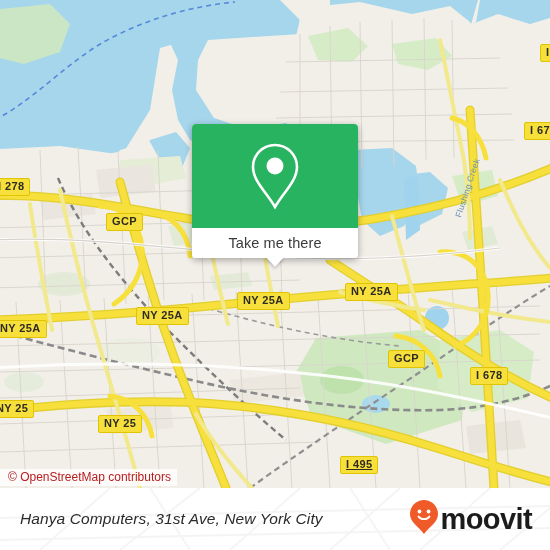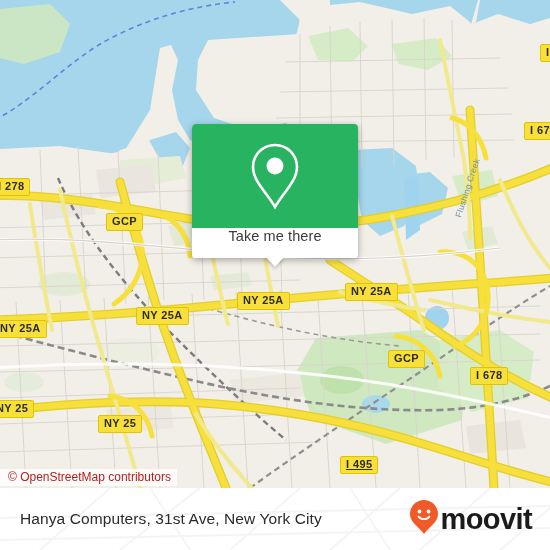--- a/index.html
+++ b/index.html
@@ -67,20 +67,21 @@
     display: flex;
     align-items: center;
     justify-content: center;
   }
   #popup-pin svg { display: block; }
   #popup-foot {
     background: #ffffff;
     height: 30px;
     border-radius: 0 0 4px 4px;
     display: flex;
+    align-items: center;
     justify-content: center;
     position: relative;
   }
   #popup-foot-label {
     color: #3b3b3b;
     font-size: 14.5px;
     letter-spacing: .1px;
     font-family: "Liberation Sans", sans-serif;
   }
   #popup-tail {
@@ -124,20 +125,21 @@
   }
   #bottom-title {
     position: absolute;
     left: 20px; top: 0; height: 62px;
     display: flex; align-items: center;
     color: #2b2b2b;
     font-size: 15.5px;
     letter-spacing: .1px;
     font-family: "Liberation Sans", sans-serif;
     white-space: nowrap;
+    font-style: italic;
   }
   #brand {
     position: absolute;
     right: 18px; top: 0; height: 62px;
     display: flex; align-items: center; gap: 2px;
   }
   #brand-name {
     color: #1b1b1b;
     font-size: 29px;
     font-weight: bold;

